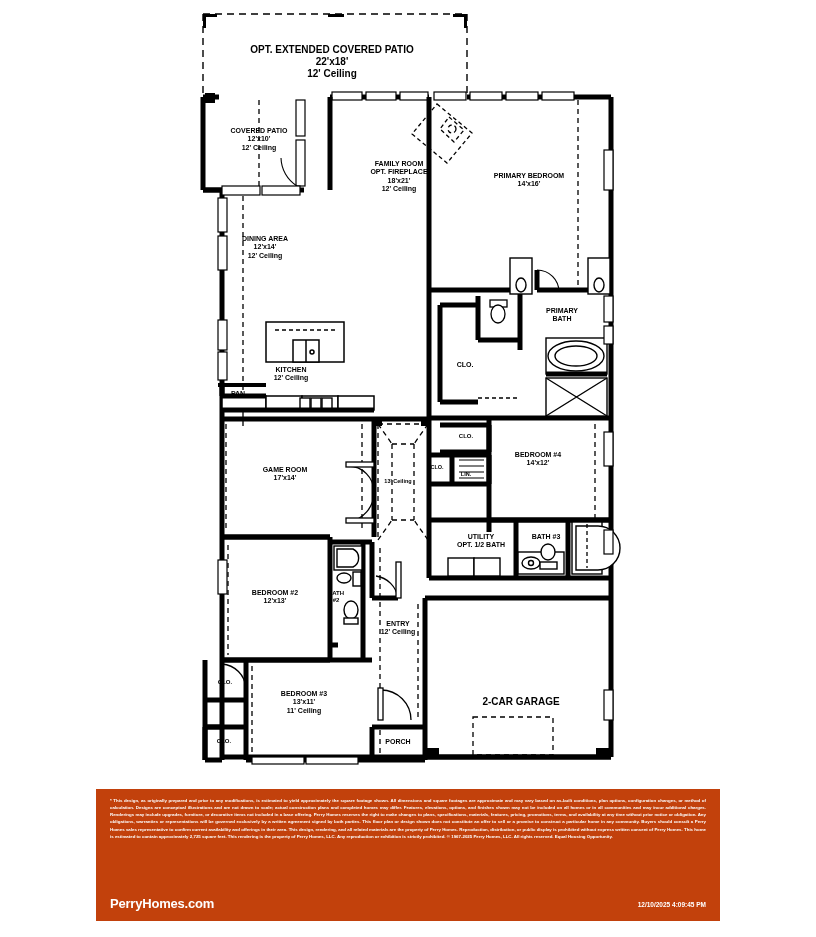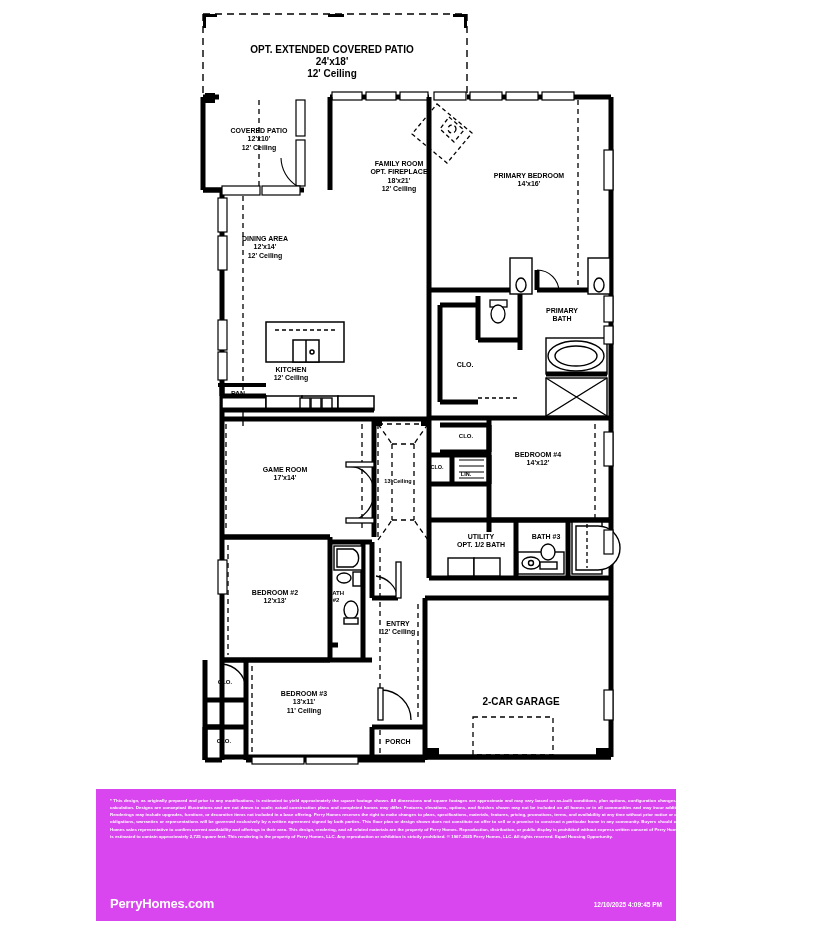--- a/index.html
+++ b/index.html
@@ -6,21 +6,21 @@
   body{width:816px;height:937px;position:relative;font-family:"Liberation Sans",sans-serif;overflow:hidden;}
   #plan{position:absolute;left:0;top:0;width:816px;height:937px;}
   .lbl{position:absolute;text-align:center;color:#000;font-weight:bold;line-height:1.18;
        font-family:"Liberation Sans",sans-serif;white-space:nowrap;transform:translateX(-50%);}
   .lbl .r{display:block;}
   .l8{font-size:10px;}
   .l7{font-size:7px;}
   .l6{font-size:6px;}
   .l55{font-size:5.5px;}
 
-  #footer{position:absolute;left:96px;top:789px;width:580px;height:132px;background:#d946ef;}
+  #footer{position:absolute;left:96px;top:789px;width:624px;height:132px;background:#c2410c;}
   #discl{position:absolute;left:14px;top:8px;width:596px;height:92px;color:#fff;
          font-size:4.4px;line-height:1.62;text-align:justify;font-weight:bold;
          font-family:"Liberation Sans",sans-serif;}
   #brand{position:absolute;left:14px;top:107px;color:#fff;font-size:13px;font-weight:bold;
          letter-spacing:-0.2px;font-family:"Liberation Sans",sans-serif;}
   #stamp{position:absolute;right:14px;top:112px;color:#fff;font-size:6.5px;font-weight:bold;
          font-family:"Liberation Sans",sans-serif;}
 </style>
 </head>
 <body>
@@ -404,21 +404,21 @@
       <rect x="252" y="757" width="52" height="7" fill="#fff"></rect>
       <rect x="306" y="757" width="52" height="7" fill="#fff"></rect>
     </g>
 
   </g>
 </svg>
 
 <div id="labels">
     <div class="lbl l8" style="left: 332px; top: 44px;">
       <span class="r">OPT. EXTENDED COVERED PATIO</span>
-      <span class="r">24'x18'</span>
+      <span class="r">22'x18'</span>
       <span class="r">12' Ceiling</span>
     </div>
     <div class="lbl l7" style="left: 259px; top: 127px;">
       <span class="r">COVERED PATIO</span>
       <span class="r">12'x10'</span>
       <span class="r">12' Ceiling</span>
     </div>
     <div class="lbl l7" style="left: 399px; top: 160px;">
       <span class="r">FAMILY ROOM</span>
       <span class="r">OPT. FIREPLACE</span>

